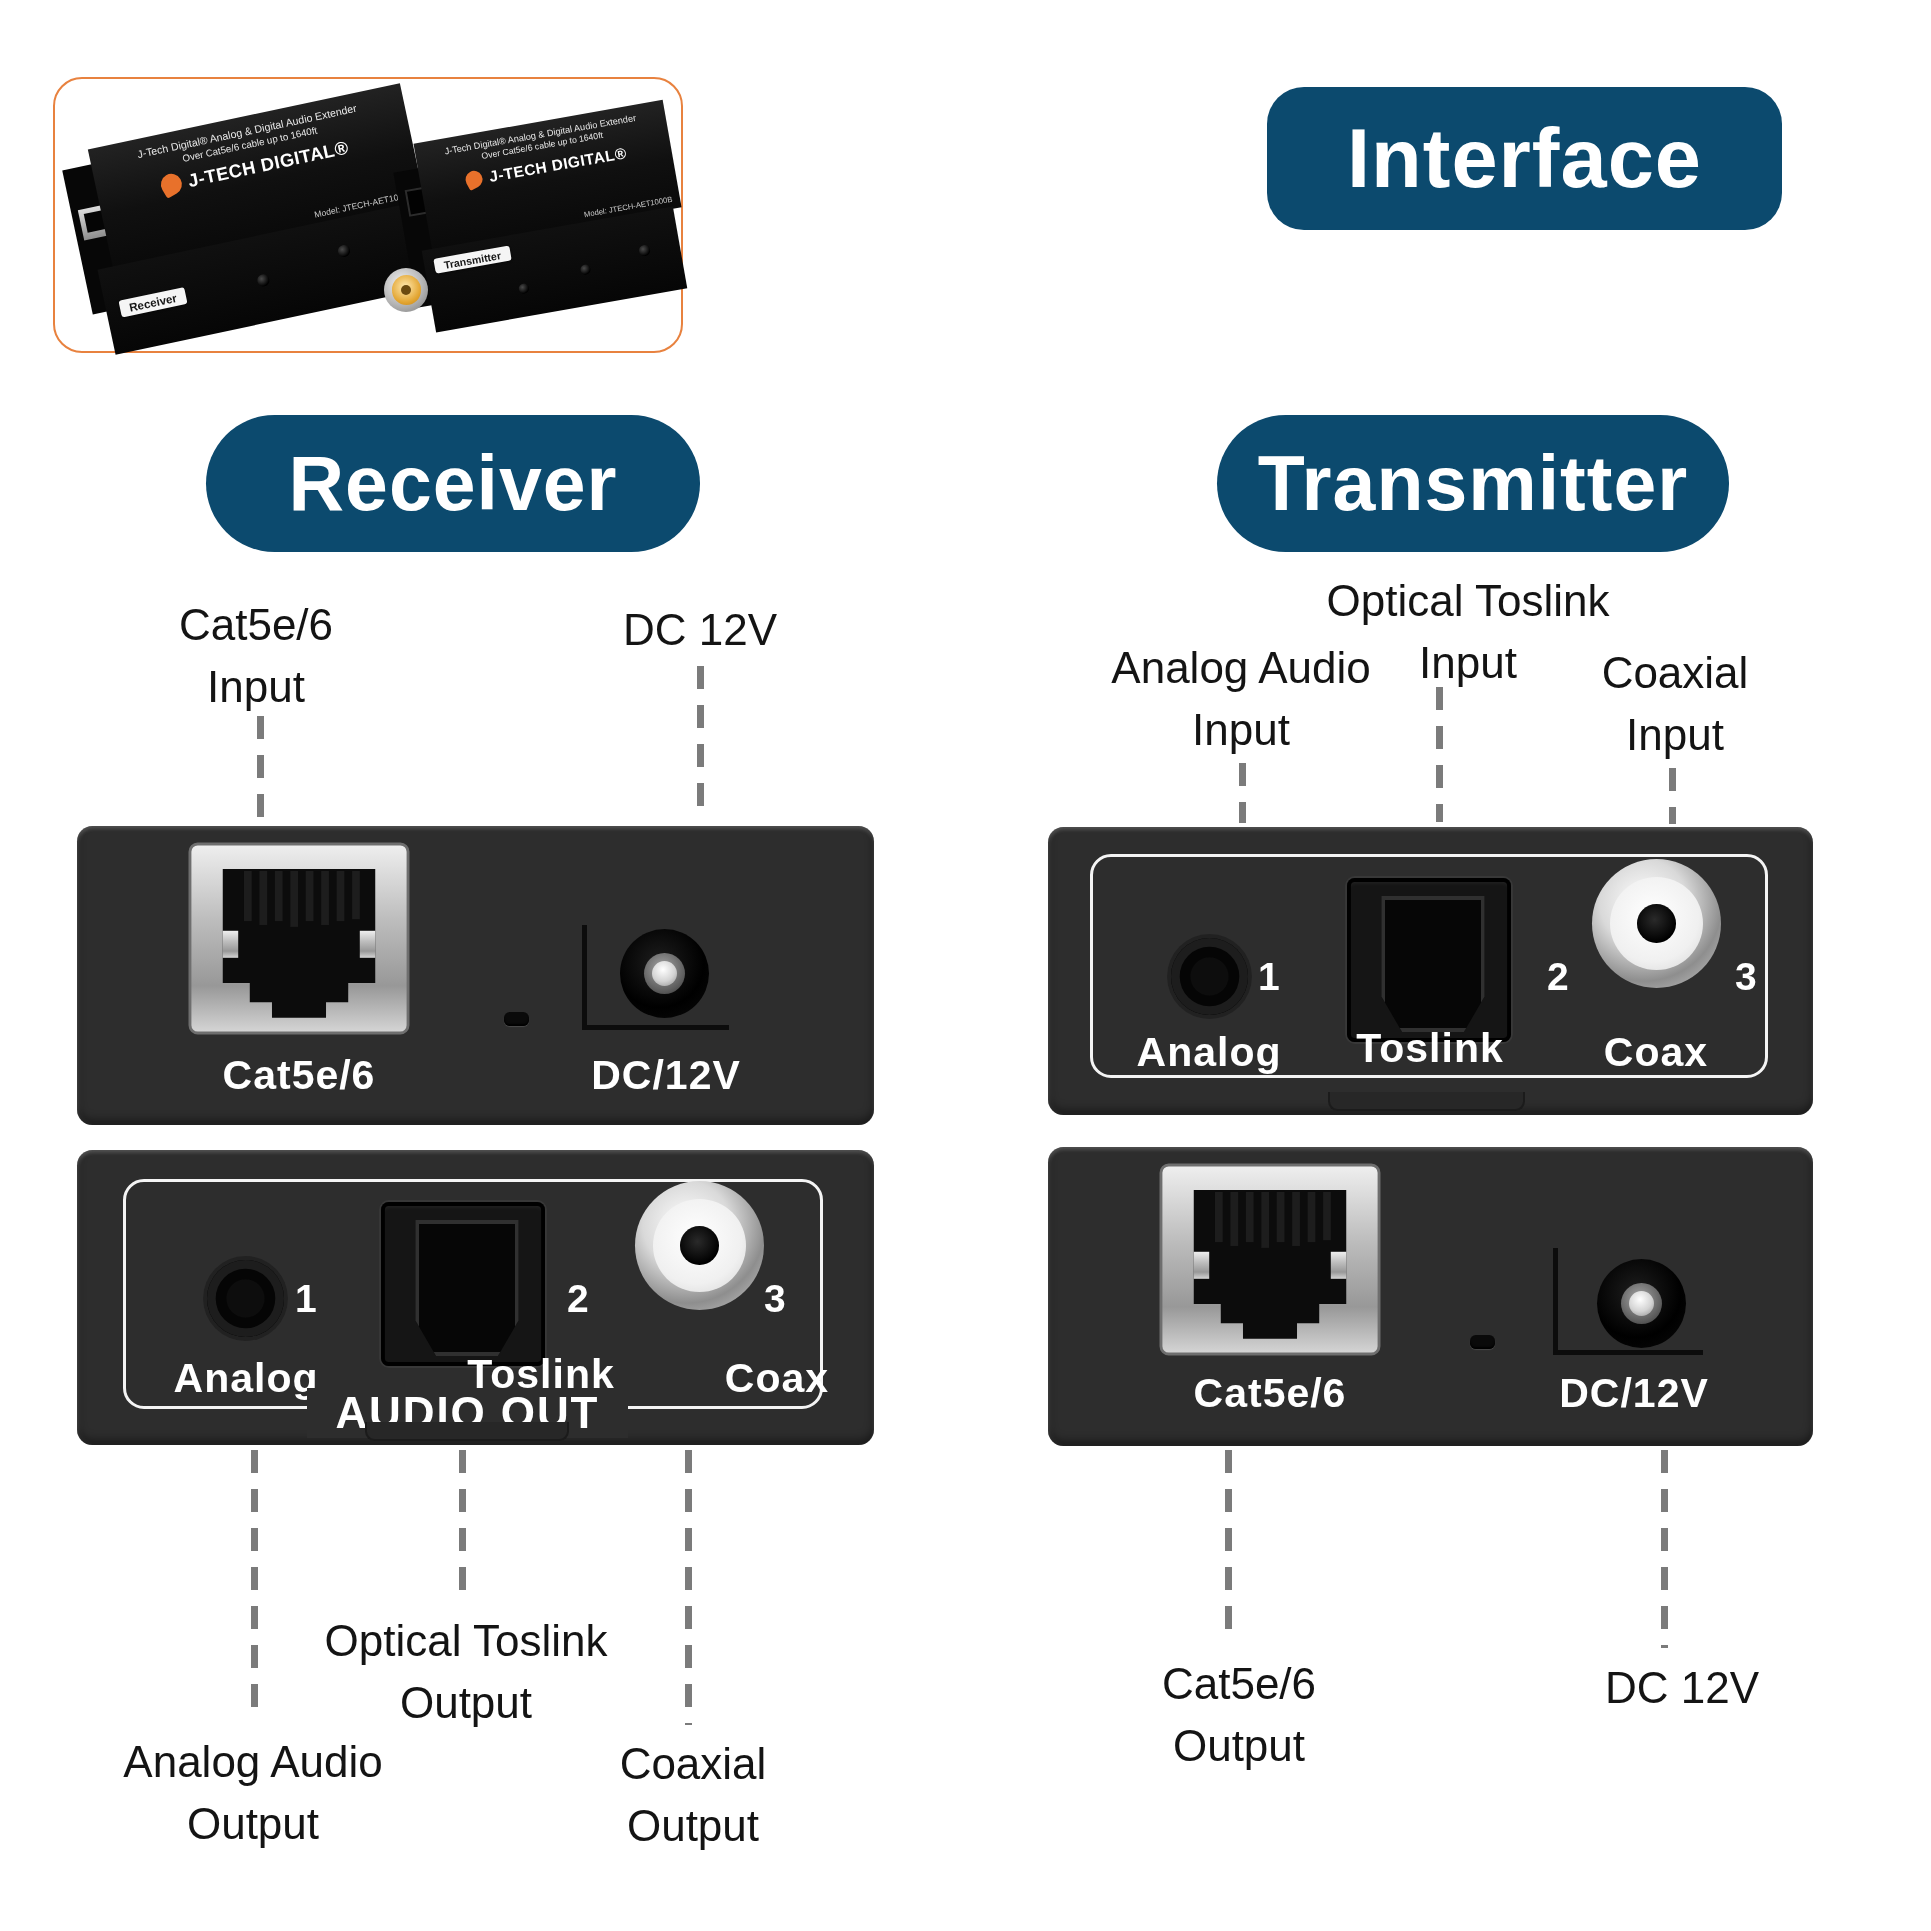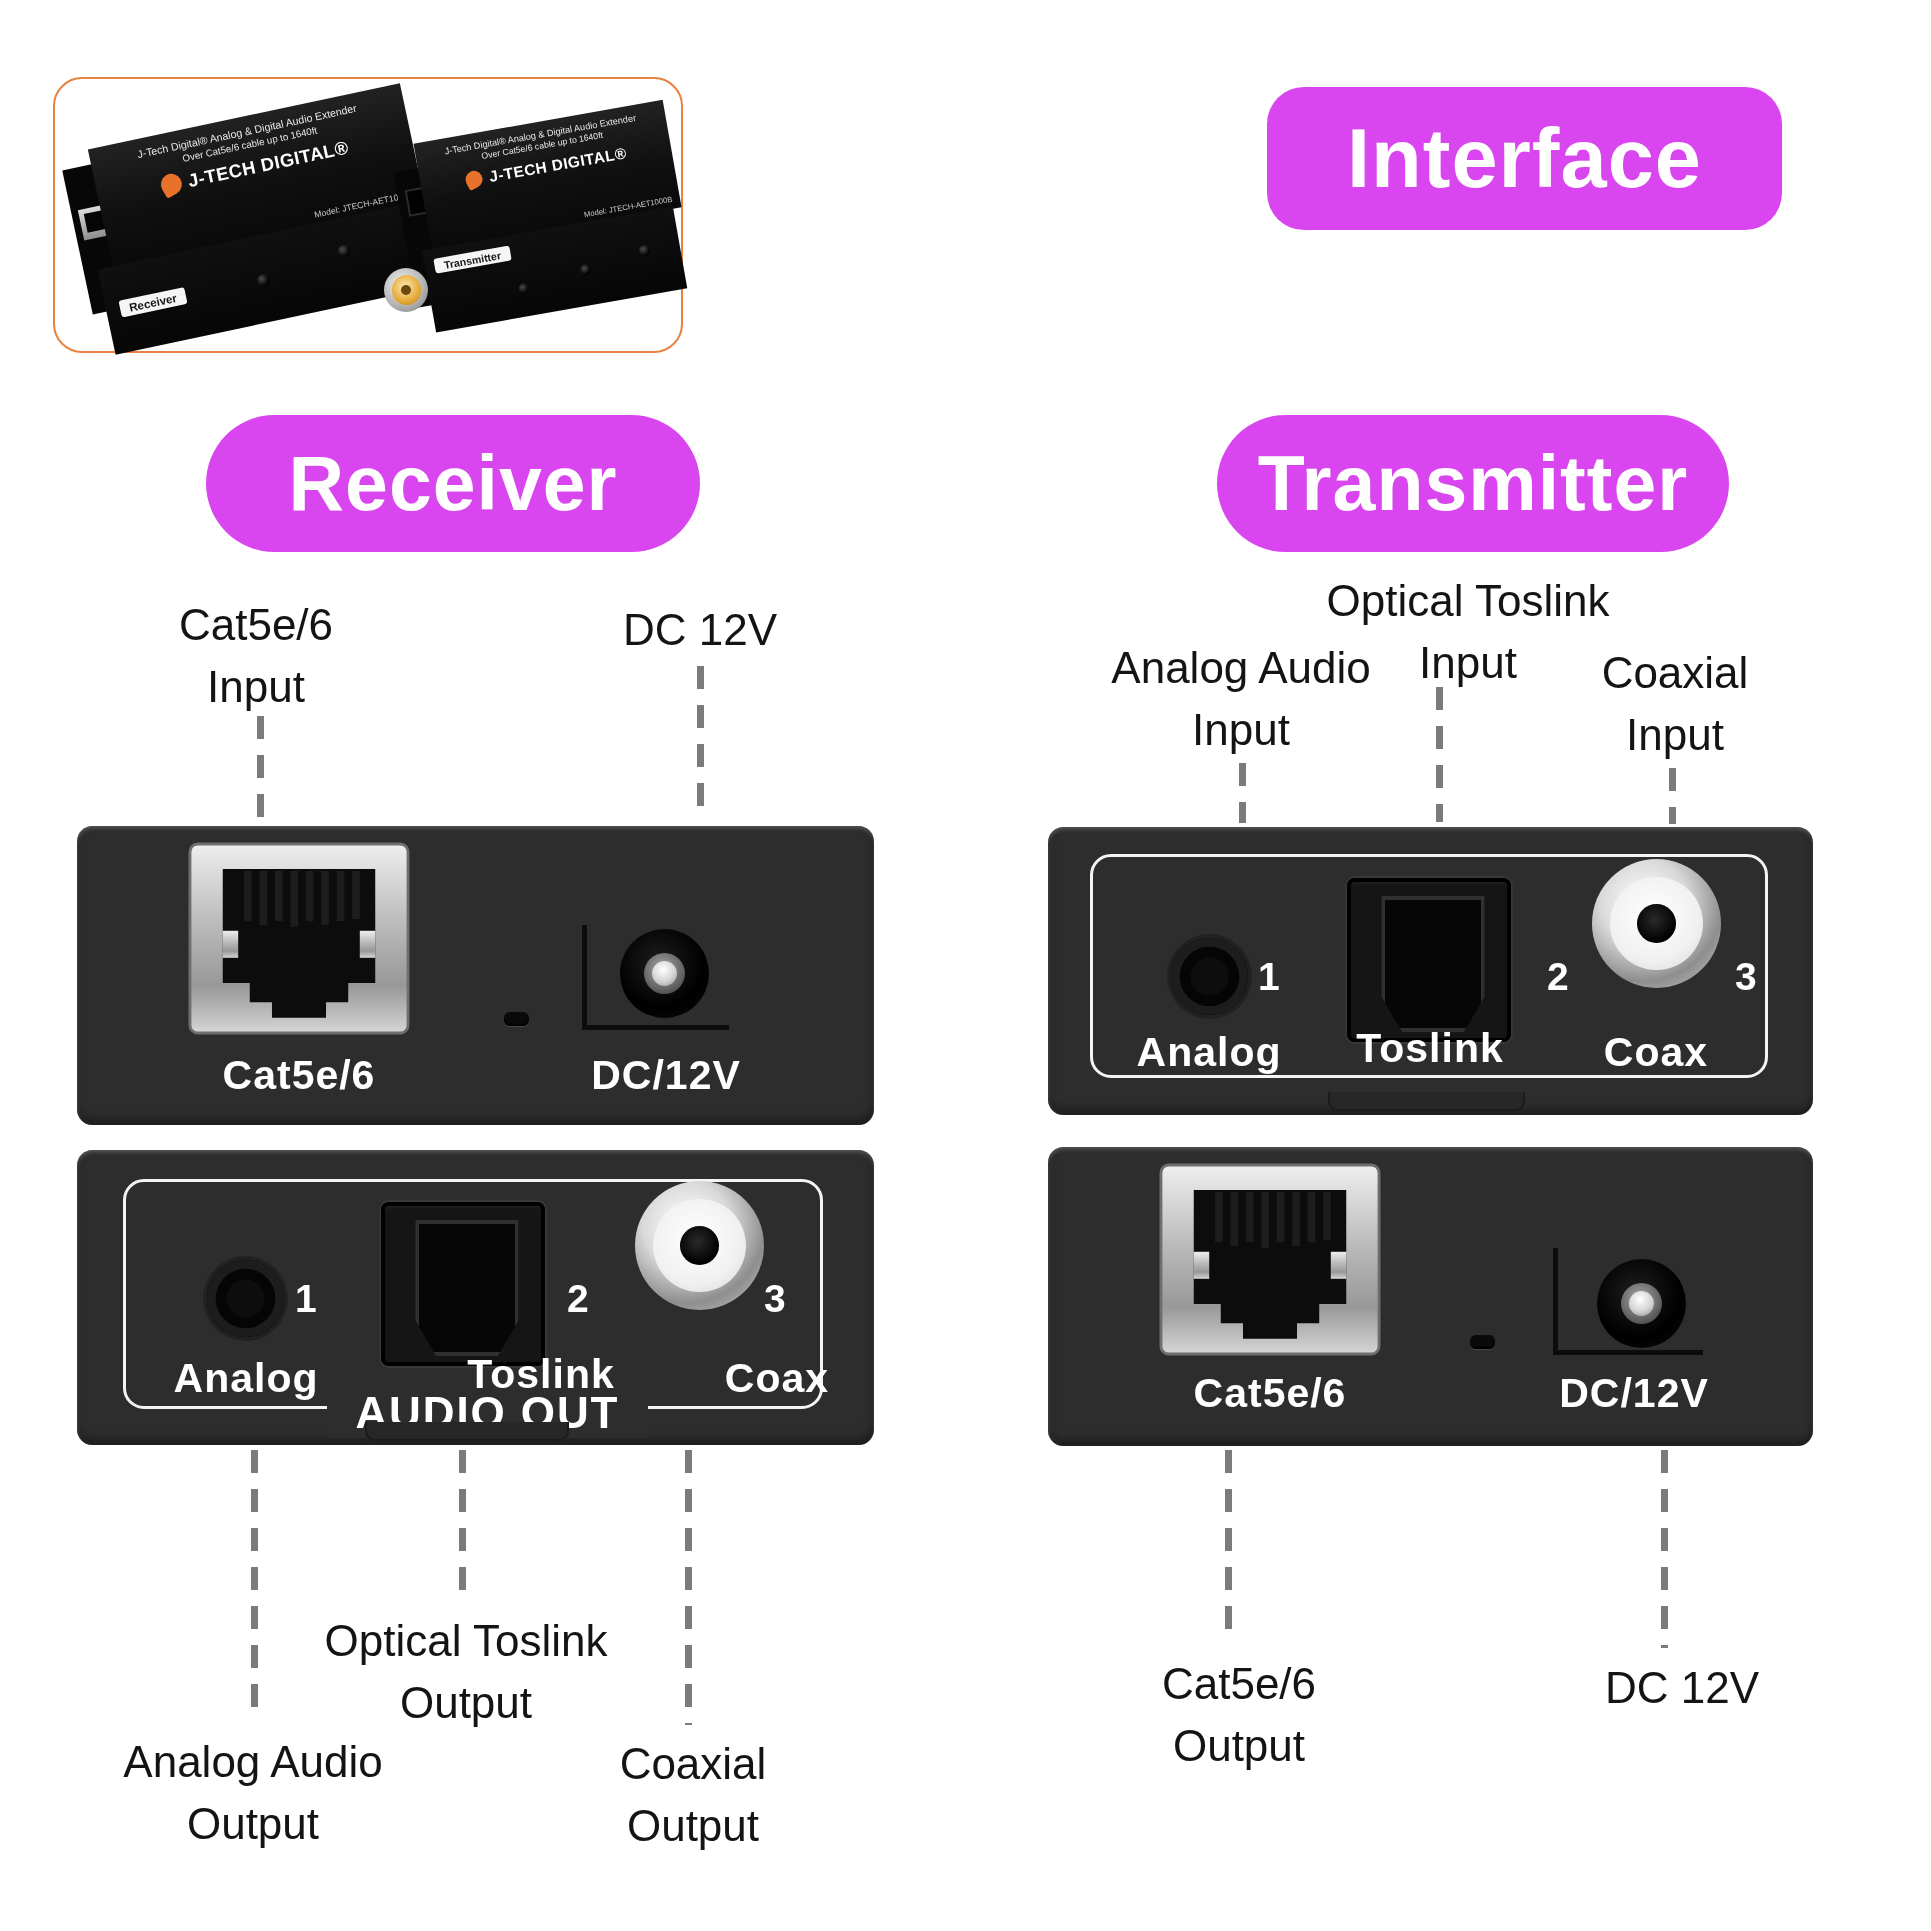--- a/index.html
+++ b/index.html
@@ -7,21 +7,21 @@
           font-family:"Liberation Sans","DejaVu Sans",sans-serif;}
 
   
   .abs{position:absolute;}
   .callout{position:absolute;font-size:44px;line-height:1.42;color:#141414;
            text-align:center;white-space:pre-line;}
   .dash{position:absolute;width:6.8px;
         background:repeating-linear-gradient(180deg,#7b7b7b 0 23px,transparent 23px 39px);}
 
   
-  .badge{position:absolute;background:#d946ef;color:#fff;font-weight:bold;
+  .badge{position:absolute;background:#0c4a6e;color:#fff;font-weight:bold;
          display:flex;align-items:center;justify-content:center;letter-spacing:1px;}
   #badge-interface{left:1267px;top:87px;width:515px;height:143px;border-radius:37px;font-size:83px;}
   #badge-receiver{left:206px;top:415px;width:494px;height:137px;border-radius:69px;font-size:77px;}
   #badge-transmitter{left:1217px;top:415px;width:512px;height:137px;border-radius:69px;font-size:77px;}
 
   
   #photo-frame{left:53px;top:77px;width:626px;height:272px;border:2.9px solid #E8823F;border-radius:29px;background:#fff;}
   .devface{position:absolute;background:linear-gradient(180deg,#222 0%,#101010 55%,#0a0a0a 100%);}
   .devfront{position:absolute;background:linear-gradient(180deg,#101010,#060606);}
   .devside{position:absolute;background:#070707;}
@@ -205,21 +205,21 @@
         <div class="tos-in"></div>
       </div>
     <div class="pnum" style="left:490px;top:129px;">2</div>
     <div class="plabel" style="left:348px;top:201px;width:232px;">Toslink</div>
     <div class="coax" style="left:558px;top:31px;">
       <div class="coax-white"></div>
         <div class="coax-hole"></div>
     </div>
     <div class="pnum" style="left:687px;top:129px;">3</div>
     <div class="plabel" style="left:584px;top:205px;width:232px;">Coax</div>
-    <div class="group-label" style="left:250px;top:238px;min-width:290px;">AUDIO OUT</div>
+    <div class="group-label" style="left:230px;top:238px;min-width:290px;">AUDIO OUT</div>
     <div class="tab-notch" style="left:288px;top:272px;width:200px;"></div>
   </div>
 
   <div class="panel" style="left:1048px;top:827px;width:765px;height:288px;">
     <div class="pborder" style="left:42px;top:27px;width:672px;height:218px;"></div>
     <div class="jack" style="left:123px;top:111px;"></div>
     <div class="pnum" style="left:210px;top:130px;">1</div>
     <div class="plabel" style="left:45px;top:202px;width:232px;">Analog</div>
     <div class="tos" style="left:299px;top:51px;">
         <div class="tos-in"></div>

